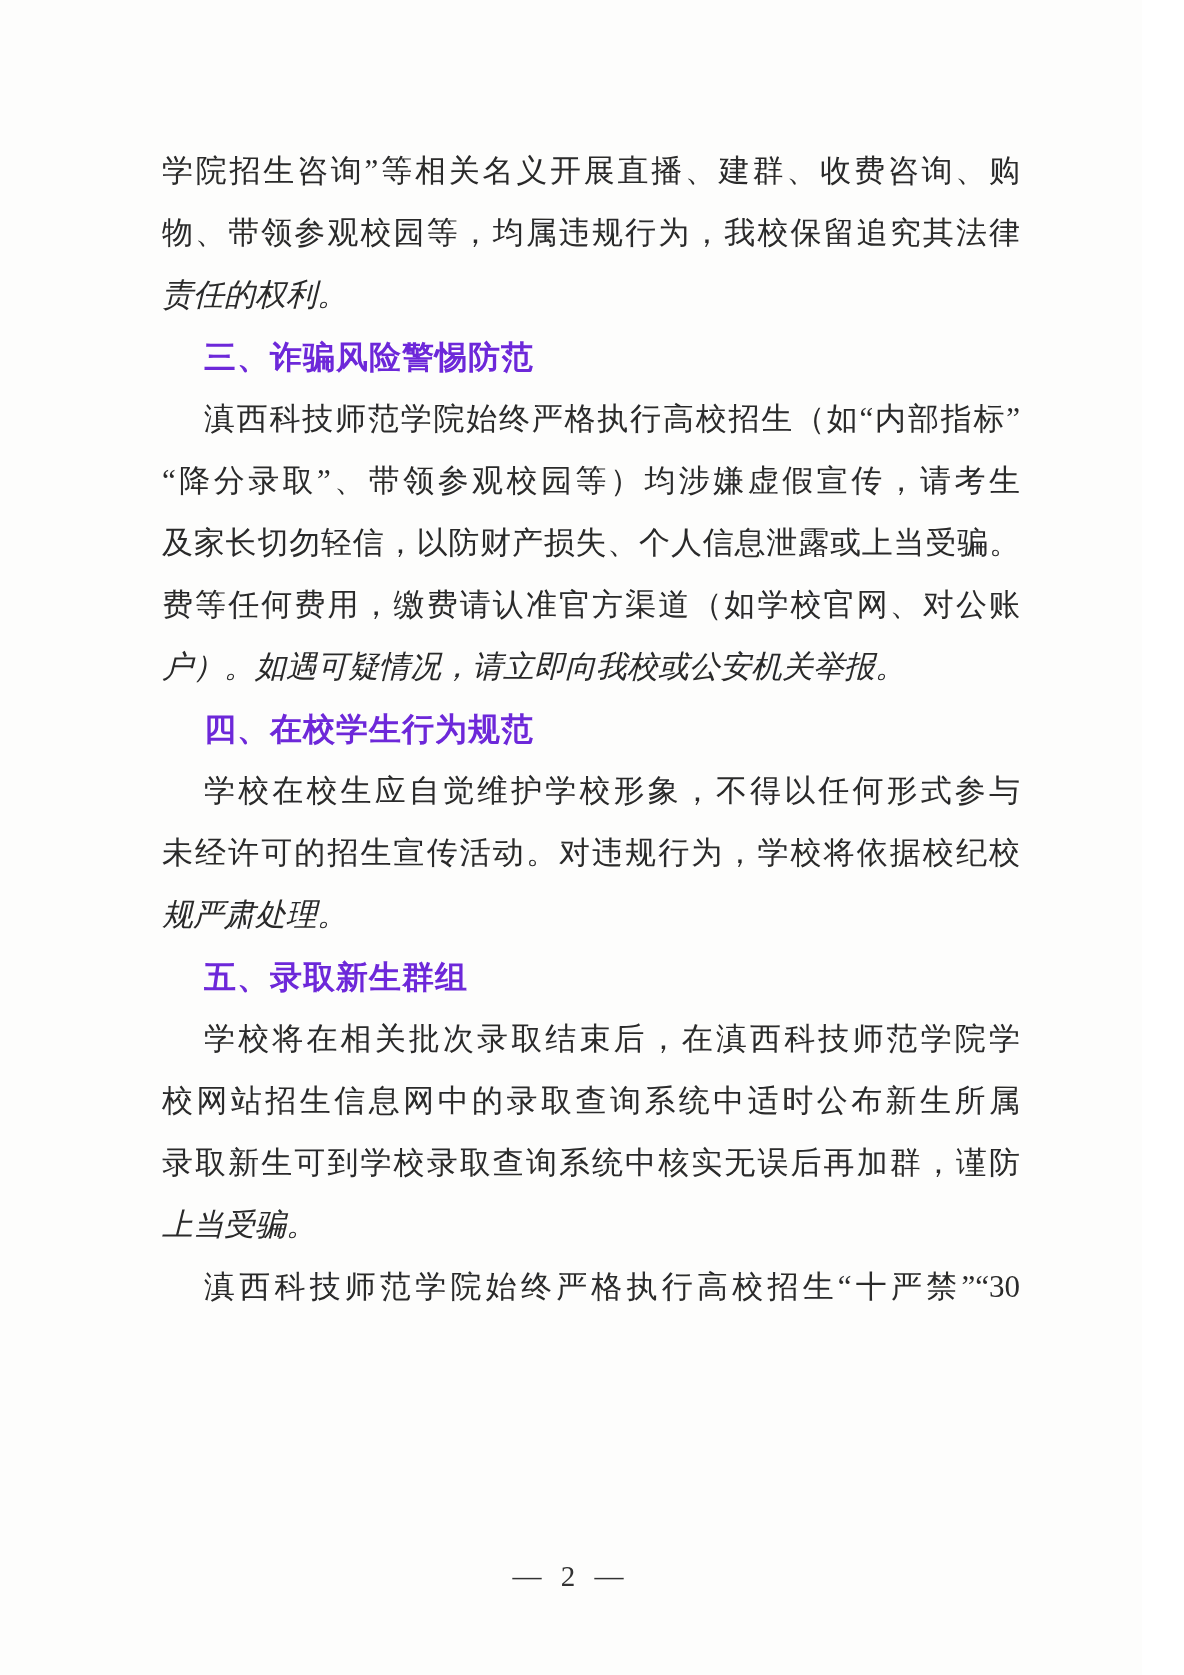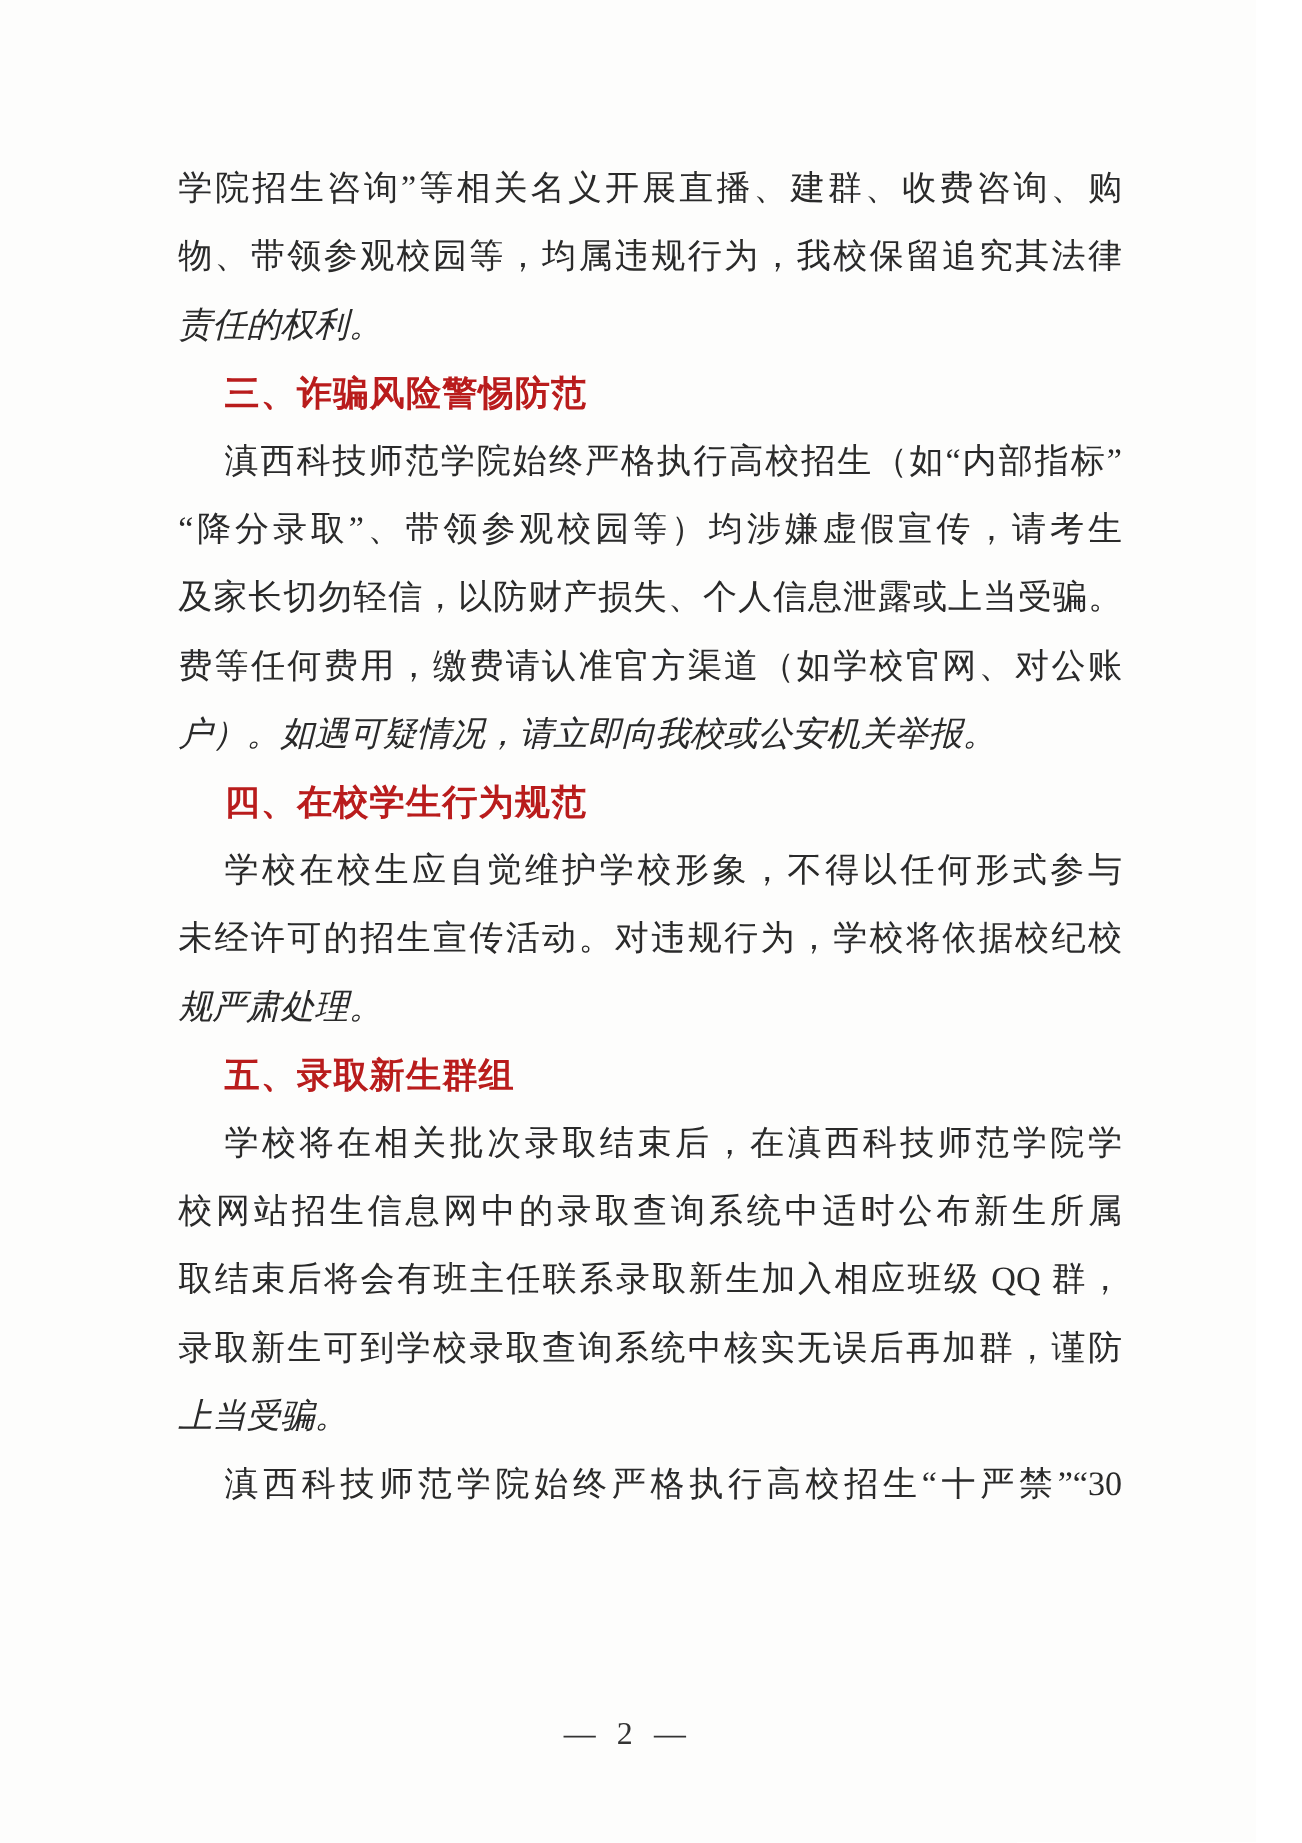--- a/index.html
+++ b/index.html
@@ -36,21 +36,21 @@
   }
   .heading {
     font-family: "Liberation Sans", "DejaVu Sans", sans-serif;
     font-weight: 700;
     font-size: 32px;
     line-height: 62px;
     height: 62px;
     text-align: left;
     text-align-last: left;
     text-indent: 42px;
-    color: #b91c1c;
+    color: #6d28d9;
     letter-spacing: 1px;
   }
   .footer {
     position: absolute;
     left: 0;
     top: 1552px;
     width: 100%;
     text-align: center;
     font-size: 29px;
     line-height: 48px;
@@ -79,21 +79,20 @@
     <div class="heading">四、在校学生行为规范</div>
 
     <div class="line indent">学校在校生应自觉维护学校形象，不得以任何形式参与</div>
     <div class="line">未经许可的招生宣传活动。对违规行为，学校将依据校纪校</div>
     <div class="line para-end">规严肃处理。</div>
 
     <div class="heading">五、录取新生群组</div>
 
     <div class="line indent">学校将在相关批次录取结束后，在滇西科技师范学院学</div>
     <div class="line">校网站招生信息网中的录取查询系统中适时公布新生所属</div>
-    <div class="line">取结束后将会有班主任联系录取新生加入相应班级 QQ 群，</div>
     <div class="line">录取新生可到学校录取查询系统中核实无误后再加群，谨防</div>
     <div class="line para-end">上当受骗。</div>
 
     <div class="line indent">滇西科技师范学院始终严格执行高校招生“十严禁”“30</div>
 
   </div>
 
   <div class="footer">
     <span>— 2 —</span>
   </div>

